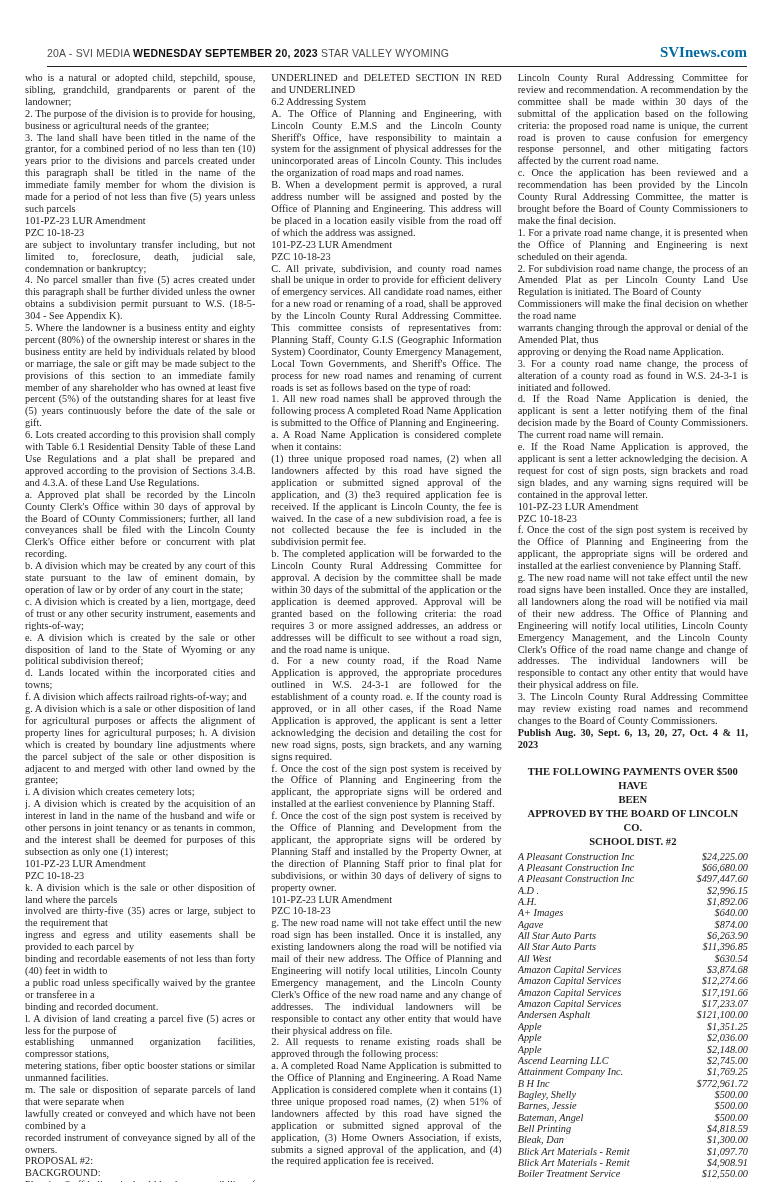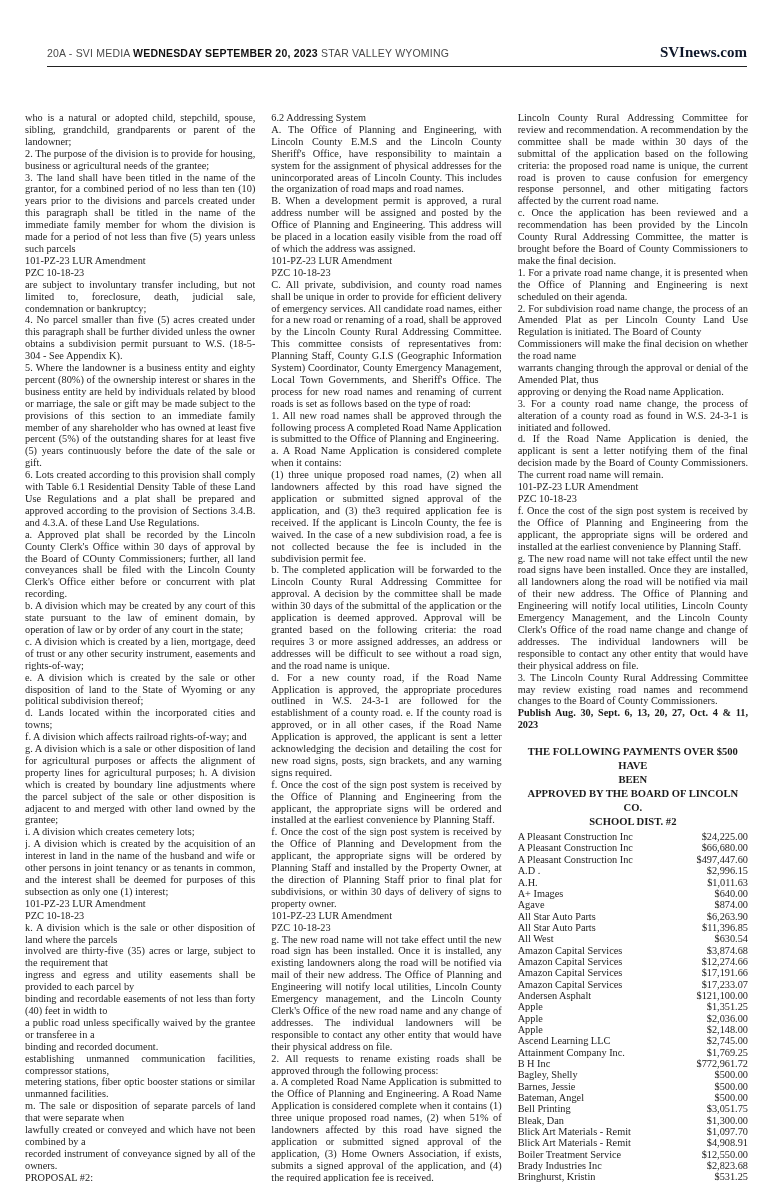--- a/index.html
+++ b/index.html
@@ -29,21 +29,21 @@
     font-size: 10.5px;
     letter-spacing: 0.2px;
     color: #4a4a4a;
     white-space: nowrap;
   }
   .mast-left .bold-seg { font-weight: bold; color: #111; margin-top: 28px; }
   .mast-site {
     font-family: "Liberation Serif", serif;
     font-weight: bold;
     font-size: 15px;
-    color: #0f172a;
+    color: #0369a1;
   }
   #mast-rule {
     position: absolute;
     top: 66px;
     left: 47px;
     right: 21px;
     border-top: 1.4px solid #222;
   }
   
   #columns {
@@ -53,21 +53,20 @@
     width: 723px;
     height: 1110px;
     display: flex;
     gap: 16px;
     overflow: hidden;
   }
   .col {
     flex: 1 1 0;
     min-width: 0;
     overflow: hidden;
-    margin-top: 40px;
   }
   .col p.para {
     margin: 0;
     font-size: 10.3px;
     line-height: 11.9px;
     text-align: justify;
     text-justify: inter-word;
   }
   .col p.para.bold { font-weight: bold; }
   
@@ -79,20 +78,21 @@
     font-weight: bold;
     text-align: center;
   }
   #pay-rows { margin-top: 2px; }
   .pay-row {
     display: flex;
     justify-content: space-between;
     font-size: 10.3px;
     line-height: 11.35px;
     white-space: nowrap;
+    font-style: italic;
   }
   .pay-row .payee { text-align: left; overflow: hidden; }
   .pay-row .amount { text-align: right; }
 </style>
 </head>
 <body>
 
 <div id="page">
 
   <div id="masthead">
@@ -122,30 +122,32 @@
         <p class="para">i. A division which creates cemetery lots;</p>
         <p class="para">j. A division which is created by the acquisition of an interest in land in the name of the husband and wife or other persons in joint tenancy or as tenants in common, and the interest shall be deemed for purposes of this subsection as only one (1) interest;</p>
         <p class="para">101-PZ-23 LUR Amendment</p>
         <p class="para">PZC 10-18-23</p>
         <p class="para">k. A division which is the sale or other disposition of land where the parcels</p>
         <p class="para">involved are thirty-five (35) acres or large, subject to the requirement that</p>
         <p class="para">ingress and egress and utility easements shall be provided to each parcel by</p>
         <p class="para">binding and recordable easements of not less than forty (40) feet in width to</p>
         <p class="para">a public road unless specifically waived by the grantee or transferee in a</p>
         <p class="para">binding and recorded document.</p>
-        <p class="para">establishing unmanned communication facilities, compressor stations,</p>
+        <p class="para">l. A division of land creating a parcel five (5) acres or less for the purpose of</p>
+        <p class="para">establishing unmanned organization facilities, compressor stations,</p>
         <p class="para">metering stations, fiber optic booster stations or similar unmanned facilities.</p>
         <p class="para">m. The sale or disposition of separate parcels of land that were separate when</p>
         <p class="para">lawfully created or conveyed and which have not been combined by a</p>
         <p class="para">recorded instrument of conveyance signed by all of the owners.</p>
         <p class="para">PROPOSAL #2:</p>
         <p class="para">BACKGROUND:</p>
         <p class="para">Planning Staff believe it should be the responsibility of the property owner to install road signs when needed. The proposed change in the regulations is to shift the installation from the County to the landowner.</p>
       </div>
     <div class="col" id="col2">
+        <p class="para">UNDERLINED and DELETED SECTION IN RED and UNDERLINED</p>
         <p class="para">6.2 Addressing System</p>
         <p class="para">A. The Office of Planning and Engineering, with Lincoln County E.M.S and the Lincoln County Sheriff's Office, have responsibility to maintain a system for the assignment of physical addresses for the unincorporated areas of Lincoln County. This includes the organization of road maps and road names.</p>
         <p class="para">B. When a development permit is approved, a rural address number will be assigned and posted by the Office of Planning and Engineering. This address will be placed in a location easily visible from the road off of which the address was assigned.</p>
         <p class="para">101-PZ-23 LUR Amendment</p>
         <p class="para">PZC 10-18-23</p>
         <p class="para">C. All private, subdivision, and county road names shall be unique in order to provide for efficient delivery of emergency services. All candidate road names, either for a new road or renaming of a road, shall be approved by the Lincoln County Rural Addressing Committee. This committee consists of representatives from: Planning Staff, County G.I.S (Geographic Information System) Coordinator, County Emergency Management, Local Town Governments, and Sheriff's Office. The process for new road names and renaming of current roads is set as follows based on the type of road:</p>
         <p class="para">1. All new road names shall be approved through the following process A completed Road Name Application is submitted to the Office of Planning and Engineering.</p>
         <p class="para">a. A Road Name Application is considered complete when it contains:</p>
         <p class="para">(1) three unique proposed road names, (2) when all landowners affected by this road have signed the application or submitted signed approval of the application, and (3) the3 required application fee is received. If the applicant is Lincoln County, the fee is waived. In the case of a new subdivision road, a fee is not collected because the fee is included in the subdivision permit fee.</p>
         <p class="para">b. The completed application will be forwarded to the Lincoln County Rural Addressing Committee for approval. A decision by the committee shall be made within 30 days of the submittal of the application or the application is deemed approved. Approval will be granted based on the following criteria: the road requires 3 or more assigned addresses, an address or addresses will be difficult to see without a road sign, and the road name is unique.</p>
@@ -162,20 +164,21 @@
 
       <p class="para">Lincoln County Rural Addressing Committee for review and recommendation. A recommendation by the committee shall be made within 30 days of the submittal of the application based on the following criteria: the proposed road name is unique, the current road is proven to cause confusion for emergency response personnel, and other mitigating factors affected by the current road name.</p>
         <p class="para">c. Once the application has been reviewed and a recommendation has been provided by the Lincoln County Rural Addressing Committee, the matter is brought before the Board of County Commissioners to make the final decision.</p>
         <p class="para">1. For a private road name change, it is presented when the Office of Planning and Engineering is next scheduled on their agenda.</p>
         <p class="para">2. For subdivision road name change, the process of an Amended Plat as per Lincoln County Land Use Regulation is initiated. The Board of County</p>
         <p class="para">Commissioners will make the final decision on whether the road name</p>
         <p class="para">warrants changing through the approval or denial of the Amended Plat, thus</p>
         <p class="para">approving or denying the Road name Application.</p>
         <p class="para">3. For a county road name change, the process of alteration of a county road as found in W.S. 24-3-1 is initiated and followed.</p>
         <p class="para">d. If the Road Name Application is denied, the applicant is sent a letter notifying them of the final decision made by the Board of County Commissioners. The current road name will remain.</p>
+        <p class="para">e. If the Road Name Application is approved, the applicant is sent a letter acknowledging the decision. A request for cost of sign posts, sign brackets and road sign blades, and any warning signs required will be contained in the approval letter.</p>
         <p class="para">101-PZ-23 LUR Amendment</p>
         <p class="para">PZC 10-18-23</p>
         <p class="para">f. Once the cost of the sign post system is received by the Office of Planning and Engineering from the applicant, the appropriate signs will be ordered and installed at the earliest convenience by Planning Staff.</p>
         <p class="para">g. The new road name will not take effect until the new road signs have been installed. Once they are installed, all landowners along the road will be notified via mail of their new address. The Office of Planning and Engineering will notify local utilities, Lincoln County Emergency Management, and the Lincoln County Clerk's Office of the road name change and change of addresses. The individual landowners will be responsible to contact any other entity that would have their physical address on file.</p>
         <p class="para">3. The Lincoln County Rural Addressing Committee may review existing road names and recommend changes to the Board of County Commissioners.</p>
         <p class="para bold">Publish Aug. 30, Sept. 6, 13, 20, 27, Oct. 4 &amp; 11, 2023</p>
         <div id="payments">
         <div id="pay-heading">
             <p class="pay-head">THE FOLLOWING PAYMENTS OVER $500 HAVE</p>
             <p class="pay-head">BEEN</p>
@@ -194,21 +197,21 @@
             <div class="pay-row">
               <span class="payee">A Pleasant Construction Inc</span>
               <span class="amount">$497,447.60</span>
             </div>
             <div class="pay-row">
               <span class="payee">A.D .</span>
               <span class="amount">$2,996.15</span>
             </div>
             <div class="pay-row">
               <span class="payee">A.H.</span>
-              <span class="amount">$1,011.63</span>
+              <span class="amount">$1,892.06</span>
             </div>
             <div class="pay-row">
               <span class="payee">A+ Images</span>
               <span class="amount">$640.00</span>
             </div>
             <div class="pay-row">
               <span class="payee">Agave</span>
               <span class="amount">$874.00</span>
             </div>
             <div class="pay-row">
@@ -274,21 +277,21 @@
             <div class="pay-row">
               <span class="payee">Barnes, Jessie</span>
               <span class="amount">$500.00</span>
             </div>
             <div class="pay-row">
               <span class="payee">Bateman, Angel</span>
               <span class="amount">$500.00</span>
             </div>
             <div class="pay-row">
               <span class="payee">Bell Printing</span>
-              <span class="amount">$3,051.75</span>
+              <span class="amount">$4,818.59</span>
             </div>
             <div class="pay-row">
               <span class="payee">Bleak, Dan</span>
               <span class="amount">$1,300.00</span>
             </div>
             <div class="pay-row">
               <span class="payee">Blick Art Materials - Remit</span>
               <span class="amount">$1,097.70</span>
             </div>
             <div class="pay-row">

